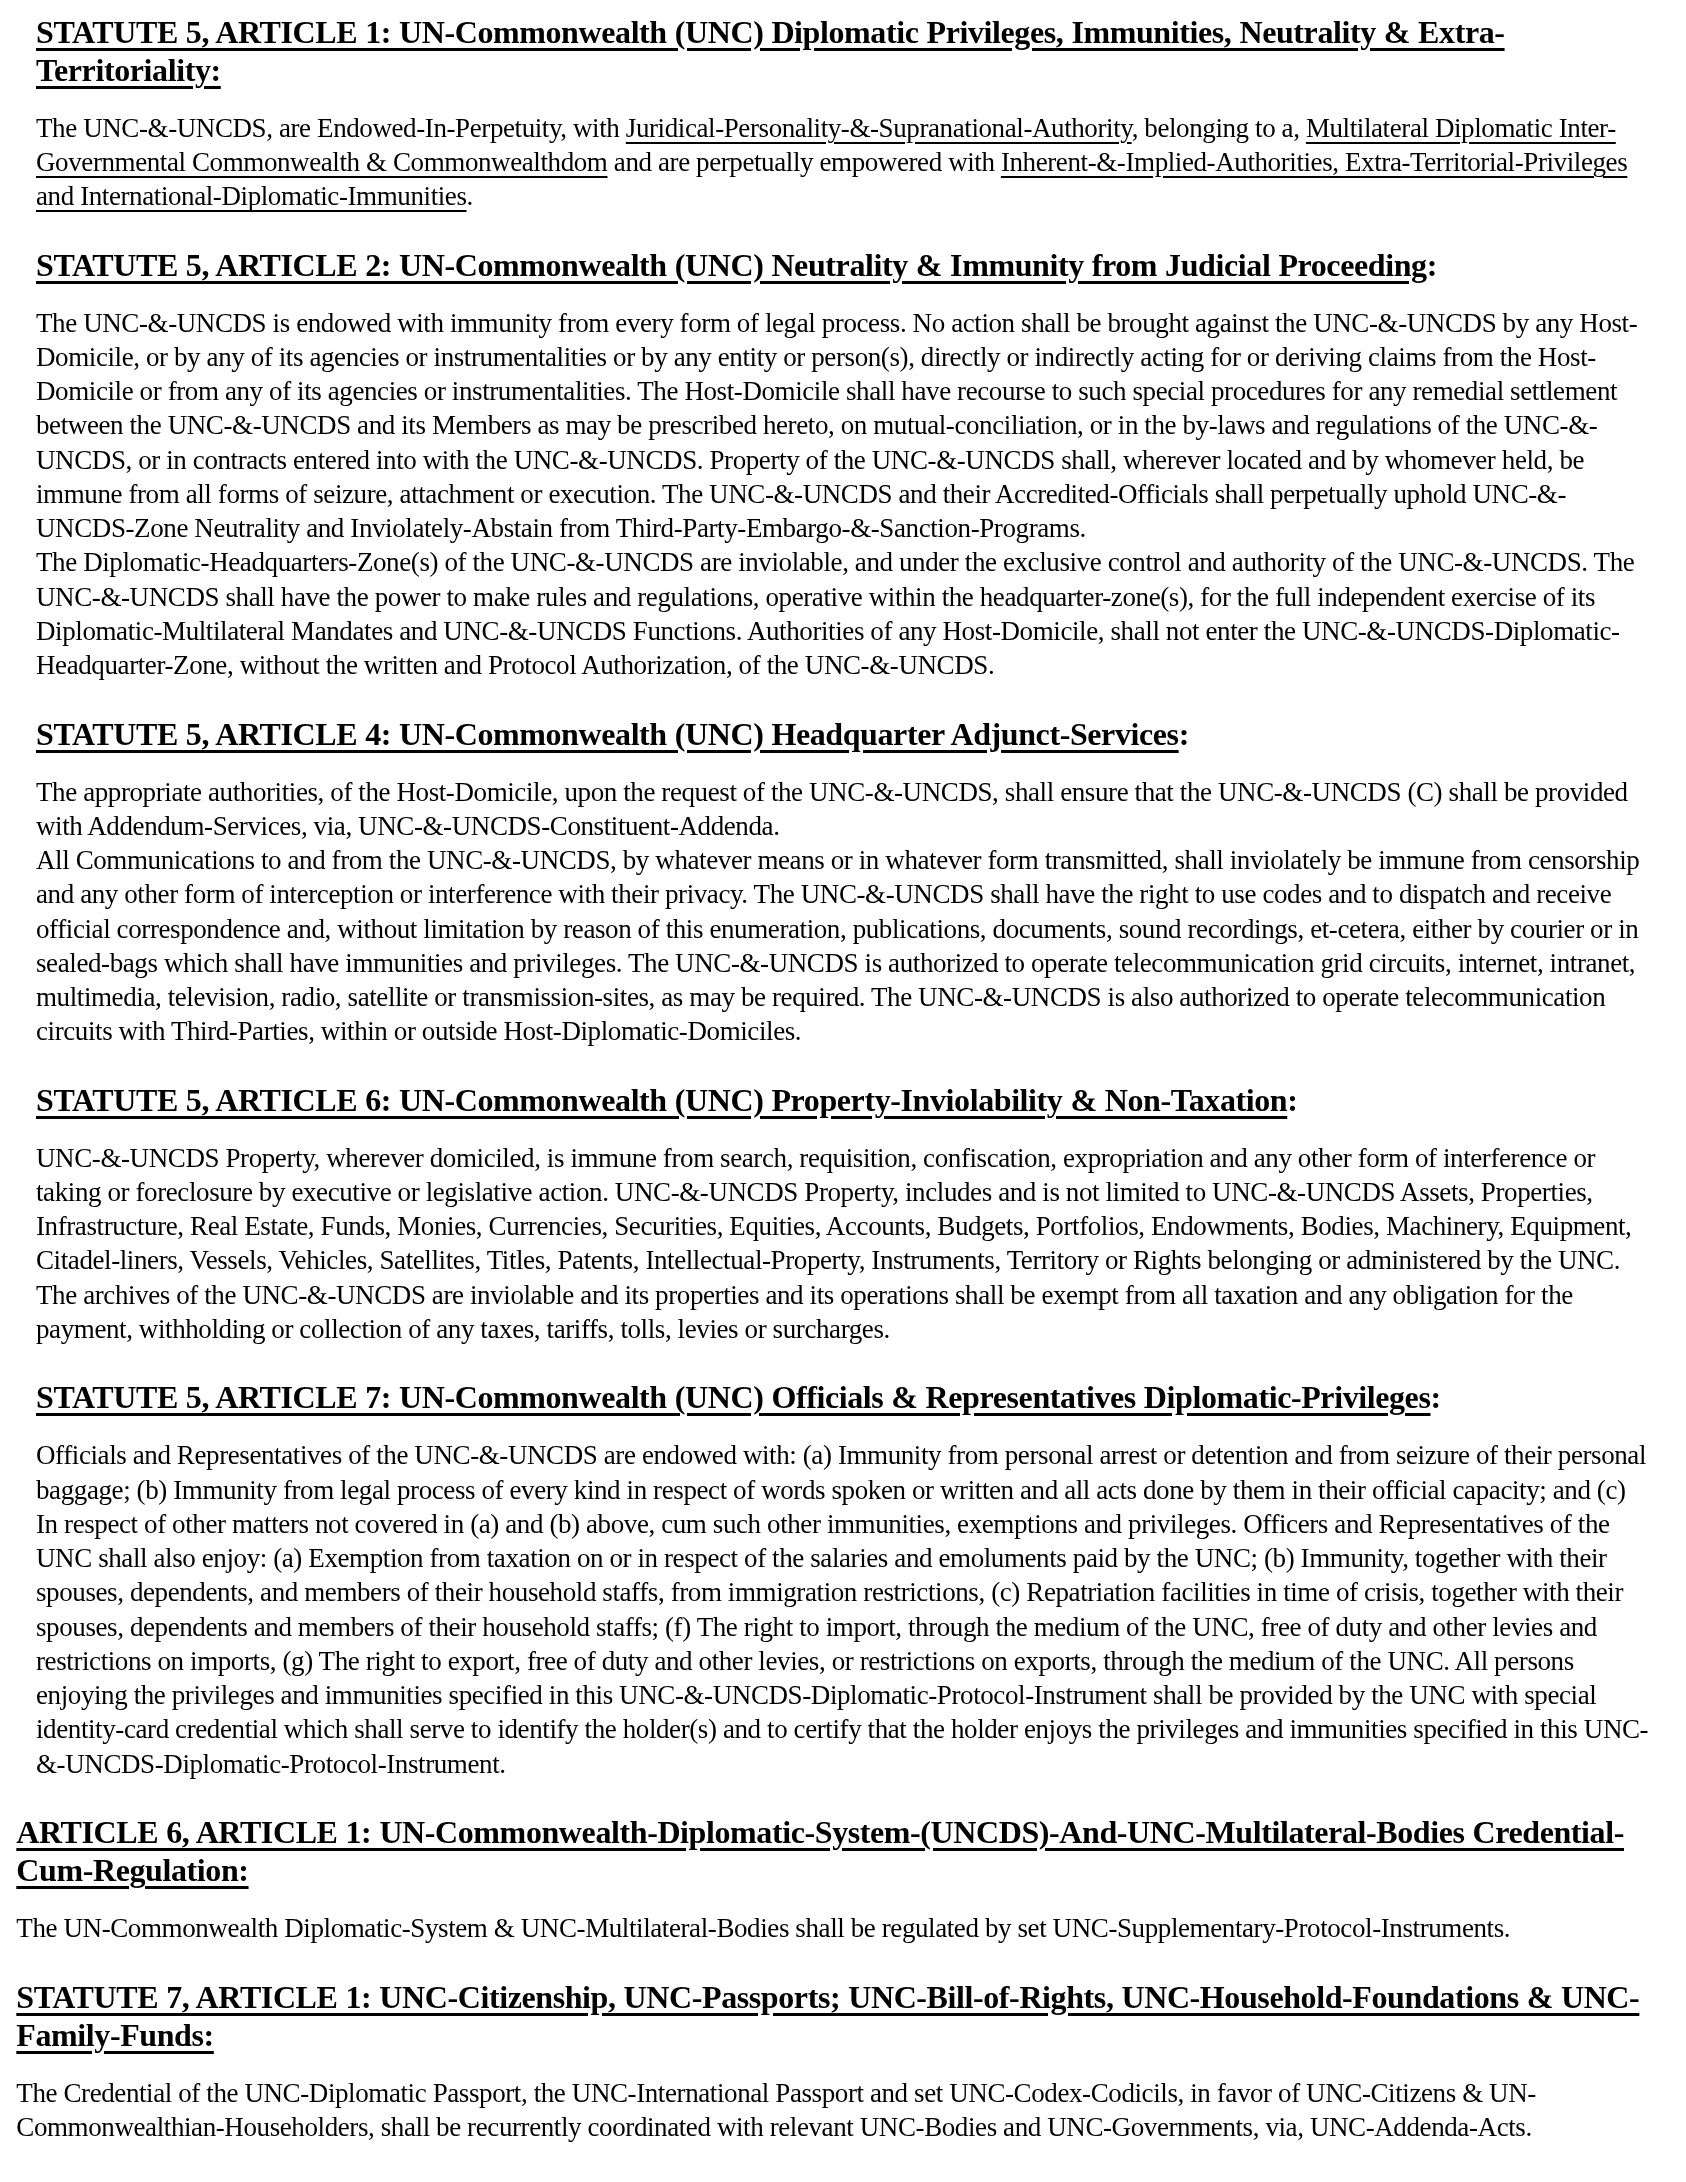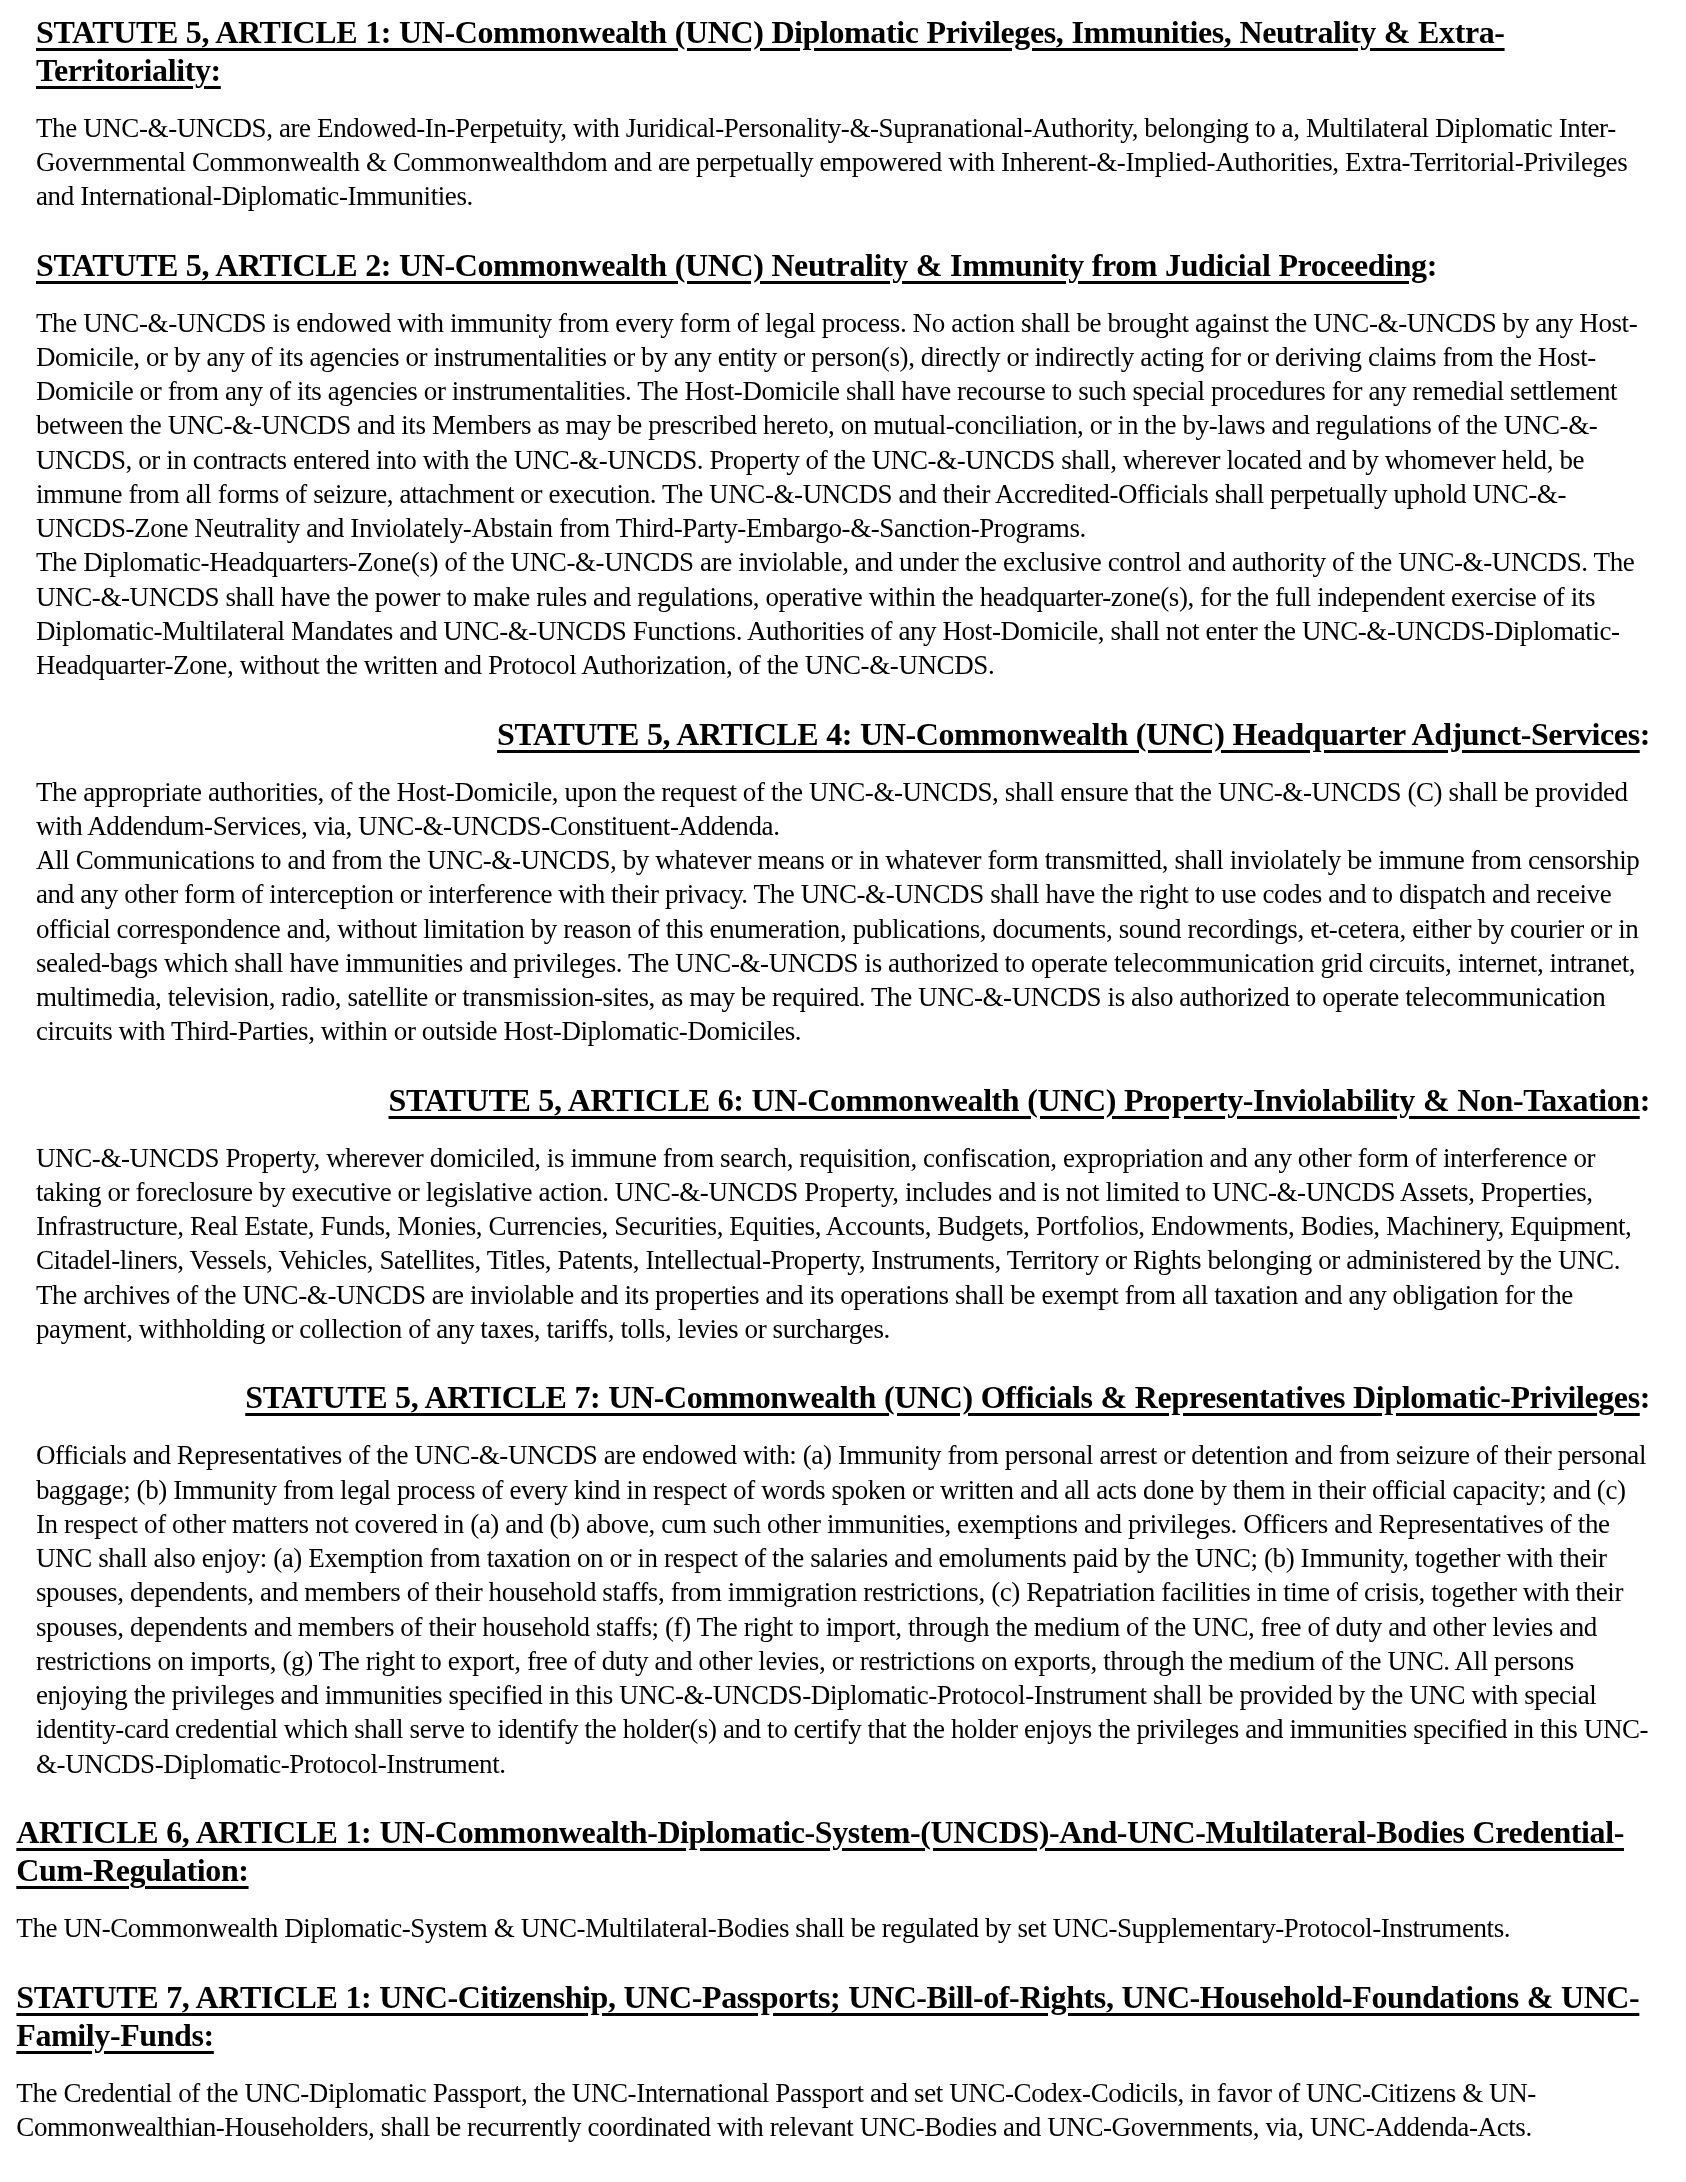--- a/index.html
+++ b/index.html
@@ -20,34 +20,35 @@
   }
   .heading {
     font-size: 32px;
     font-weight: bold;
     line-height: 1.2;
     letter-spacing: -0.4px;
     margin: 32px 0 21.5px 0;
     word-spacing: 0.4px;
   }
   .heading:first-child { margin-top: 0; }
-  .heading.center { text-align: right; }
+  .heading.center { text-align: left; }
   .body-para {
     font-size: 27px;
     line-height: 1.27;
     letter-spacing: -0.4px;
     margin: 0;
     text-align: left;
   }
   .heading .u {
     text-decoration: underline;
     text-decoration-thickness: 3.1px;
     text-underline-offset: 5.4px;
   }
   .body-para .u {
+    text-decoration: underline;
     text-decoration-thickness: 1.8px;
     text-underline-offset: 4.5px;
   }
   .wide {
     margin-left: -19.7px;
     margin-right: -19.7px;
   }
 </style>
 </head>
 <body style="background: rgb(255, 255, 255); color: rgb(0, 0, 0);">

